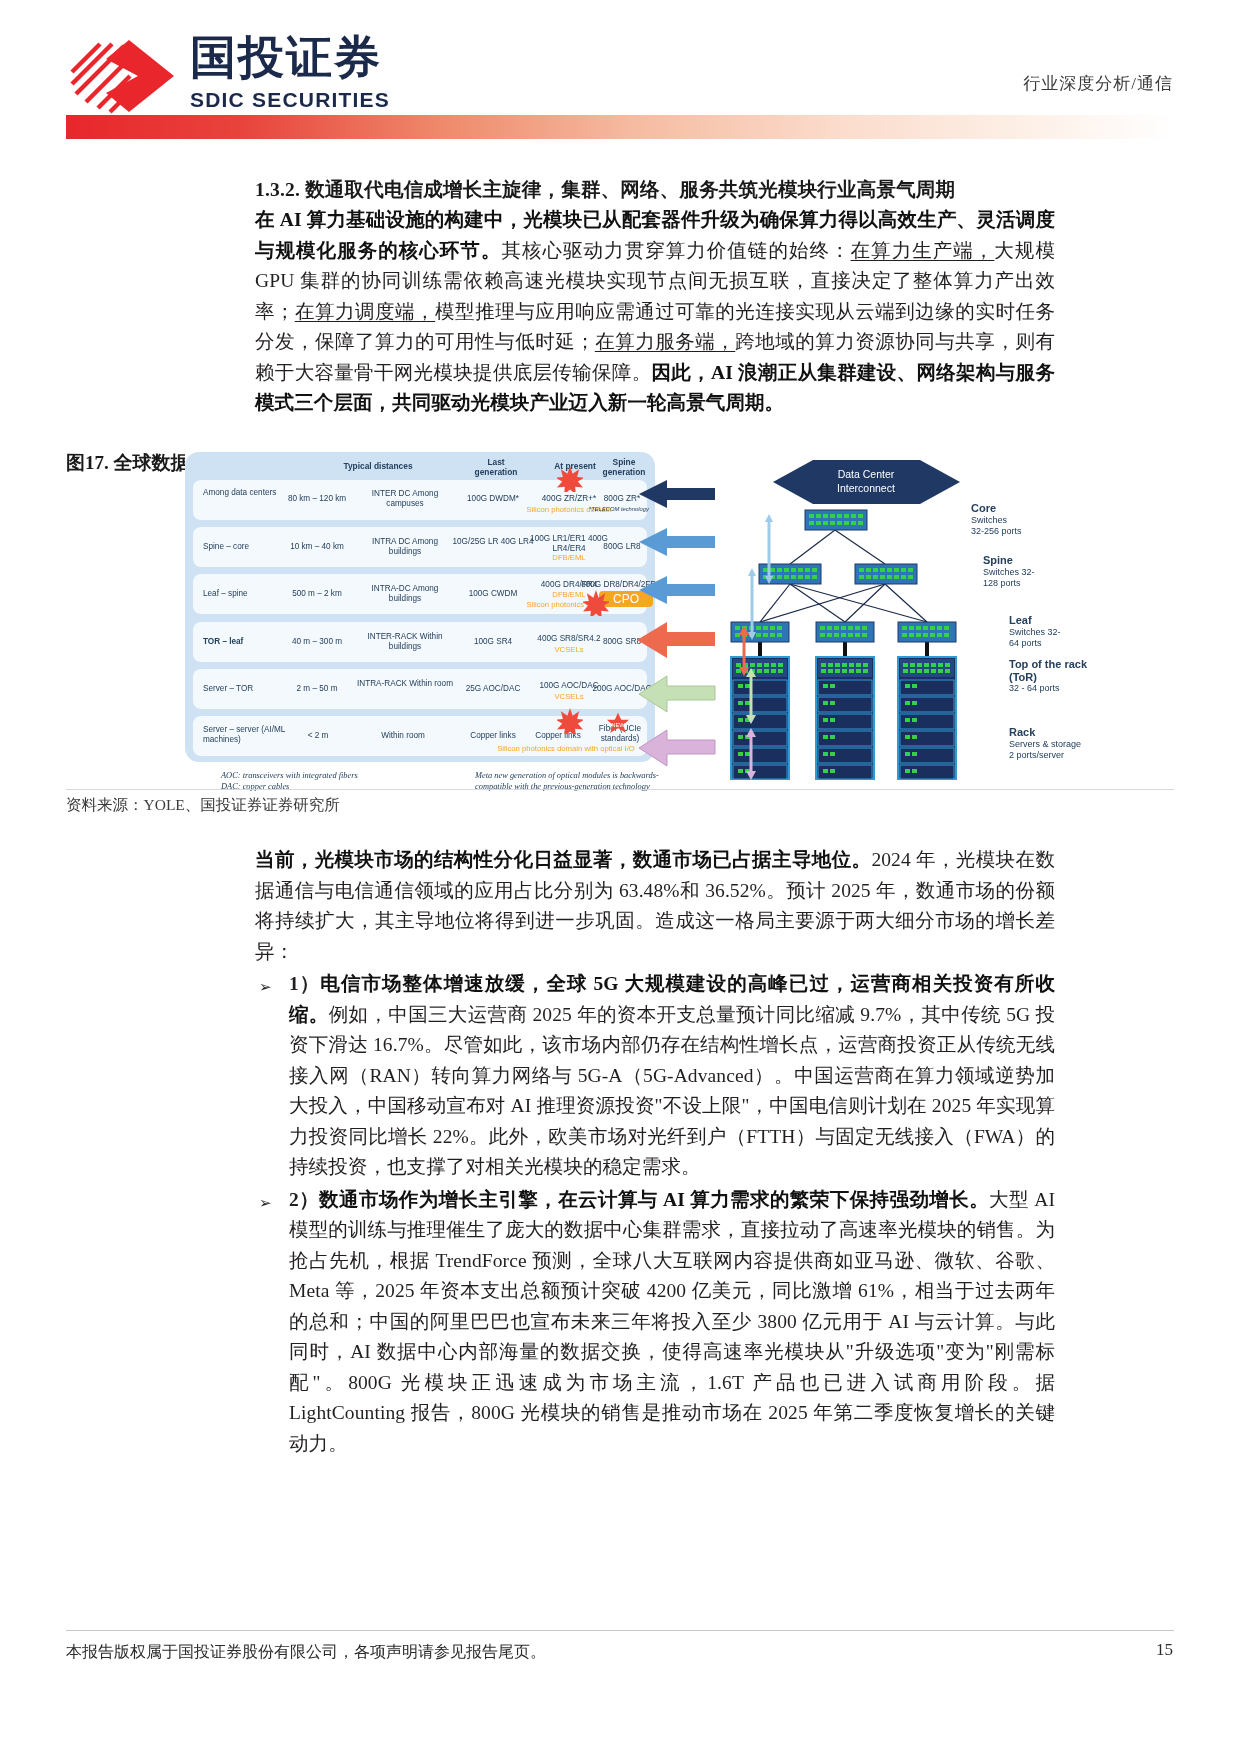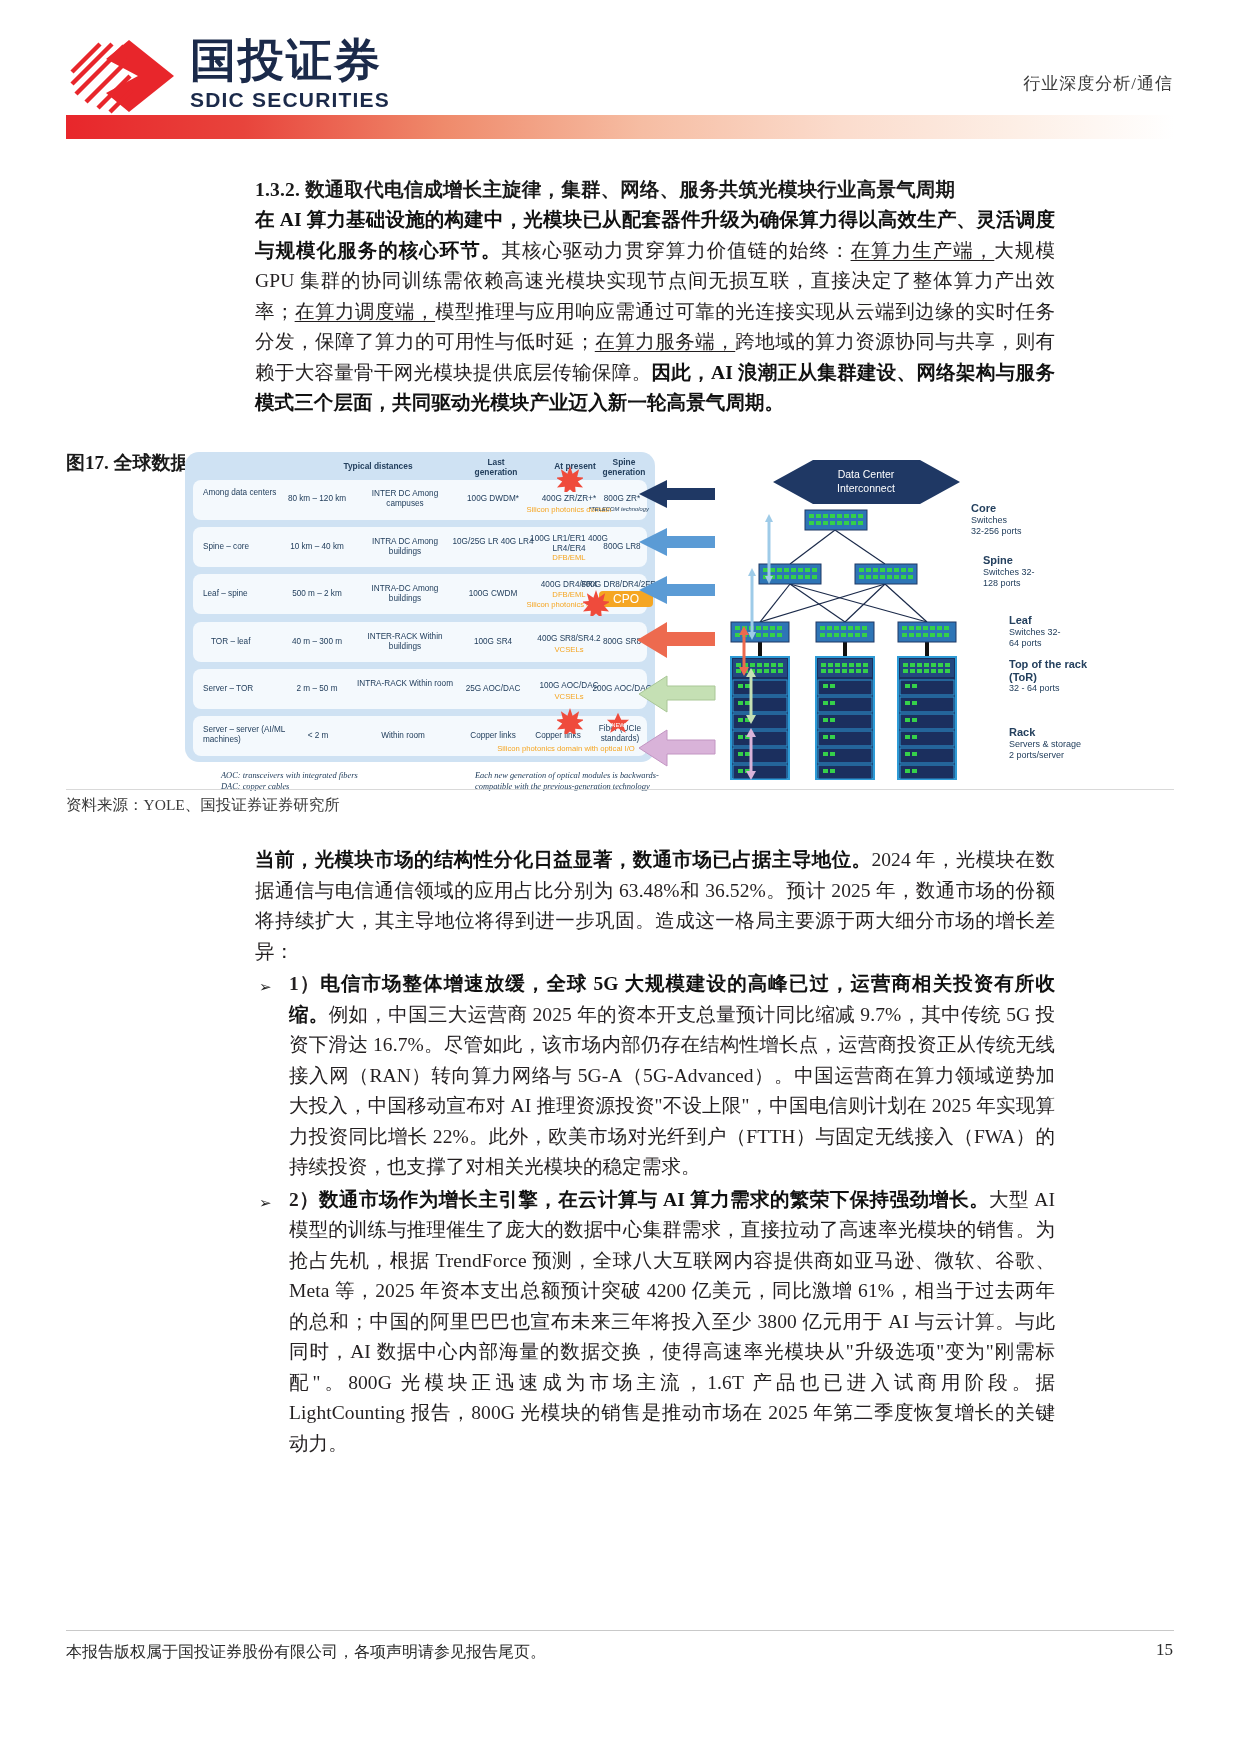--- a/index.html
+++ b/index.html
@@ -8,21 +8,21 @@
     font-family:"Liberation Serif","DejaVu Serif",serif;
     color:#231f20;position:relative;overflow:hidden;
   }
   .page{position:relative;width:1241px;height:1755px;}
 
   
   .header{position:absolute;left:0;top:0;width:1241px;height:150px;}
   .logo{position:absolute;left:66px;top:36px;display:flex;align-items:center;}
   .logo-mark{position:relative;width:118px;height:78px;}
   .logo-text{margin-left:6px;}
-  .logo-cn{font-family:Liberation Serif, serif;font-weight:bold;font-size:46px;color:#1b2a4a;letter-spacing:2px;line-height:1;}
+  .logo-cn{font-family:Liberation Mono, monospace;font-weight:bold;font-size:46px;color:#1b2a4a;letter-spacing:2px;line-height:1;}
   .logo-en{font-family:"Liberation Sans",sans-serif;font-weight:bold;font-size:21px;color:#1b2a4a;letter-spacing:1.2px;margin-top:4px;}
   .header-right{position:absolute;right:68px;top:72px;font-family:"Liberation Serif",serif;
      font-size:17px;color:#3b3b3b;letter-spacing:1px;}
   .rule{position:absolute;left:66px;top:115px;width:1108px;height:24px;
      background:linear-gradient(90deg,#e8262b 0%,#e8443c 16%,#ef8a6b 34%,#f6bda3 52%,#fbdccd 70%,#fdefe6 86%,#ffffff 100%);}
 
   
   .content{position:absolute;left:255px;top:175px;width:800px;}
   .h3{font-family:"Liberation Serif",serif;font-weight:bold;font-size:19.5px;color:#1a1a1a;
       line-height:30px;letter-spacing:.2px;}
@@ -152,21 +152,21 @@
     <div class="cell" style="left:338px;top:148px;width:92px;">400G DR4/FR4</div>
     <div class="orange" style="left:354px;top:158px;width:60px;">DFB/EML</div>
     <div class="orange" style="left:322px;top:168px;width:124px;">Silicon photonics domain</div>
     <div class="cell" style="left:396px;top:148px;width:80px;">800G DR8/DR4/2FR4</div>
     <div class="cpo" style="left:414px;top:159px;width:54px;height:16px;">CPO</div>
     <svg class="star" style="left:398px;top:158px;" viewBox="0 0 40 40">
       <polygon fill="#ef4b3c" points="20,0 24,12 34,5 31,17 42,18 32,24 40,33 28,32 29,44 20,36 11,44 12,32 0,33 8,24 -2,18 9,17 6,5 16,12"></polygon>
     </svg>
 
     <div class="rowbox" style="top:190px;"></div>
-    <div class="cell lft" style="left:26px;top:205px;width:74px;">TOR – leaf</div>
+    <div class="cell lft" style="left:18px;top:205px;width:74px;font-weight:bold;">TOR – leaf</div>
     <div class="cell" style="left:92px;top:205px;width:80px;">40 m – 300 m</div>
     <div class="cell" style="left:172px;top:200px;width:96px;">INTER-RACK Within buildings</div>
     <div class="cell" style="left:266px;top:205px;width:84px;">100G SR4</div>
     <div class="cell" style="left:338px;top:202px;width:92px;">400G SR8/SR4.2</div>
     <div class="orange" style="left:354px;top:213px;width:60px;">VCSELs</div>
     <div class="cell" style="left:404px;top:205px;width:66px;">800G SR8</div>
 
     <div class="rowbox" style="top:237px;"></div>
     <div class="cell lft" style="left:18px;top:252px;width:74px;">Server – TOR</div>
     <div class="cell" style="left:92px;top:252px;width:80px;">2 m – 50 m</div>
@@ -500,21 +500,21 @@
       <span class="sm">32 - 64 ports</span>
     </div>
     <div class="netlabel" style="left:824px;top:294px;width:108px;">
       <span class="big">Rack</span>
       <span class="sm" style="white-space:pre-line;">Servers &amp; storage
 2 ports/server</span>
     </div>
 
     <div class="footnote" style="left:36px;top:338px;width:250px;white-space:pre-line;">AOC: transceivers with integrated fibers
 DAC: copper cables</div>
-    <div class="footnote" style="left:290px;top:338px;width:300px;white-space:pre-line;">Each new generation of optical modules is backwards-
+    <div class="footnote" style="left:290px;top:338px;width:300px;white-space:pre-line;">Meta new generation of optical modules is backwards-
 compatible with the previous-generation technology</div>
   </div>
 
   <div class="fig-underline"></div>
   <div class="fig-src">资料来源：YOLE、国投证券证券研究所</div>
 
   <div class="lower">
     <div class="para">
       <span class="b">当前，光模块市场的结构性分化日益显著，数通市场已占据主导地位。</span><span>2024 年，光模块在数据通信与电信通信领域的应用占比分别为 63.48%和 36.52%。预计 2025 年，数通市场的份额将持续扩大，其主导地位将得到进一步巩固。造成这一格局主要源于两大细分市场的增长差异：</span>
     </div>

